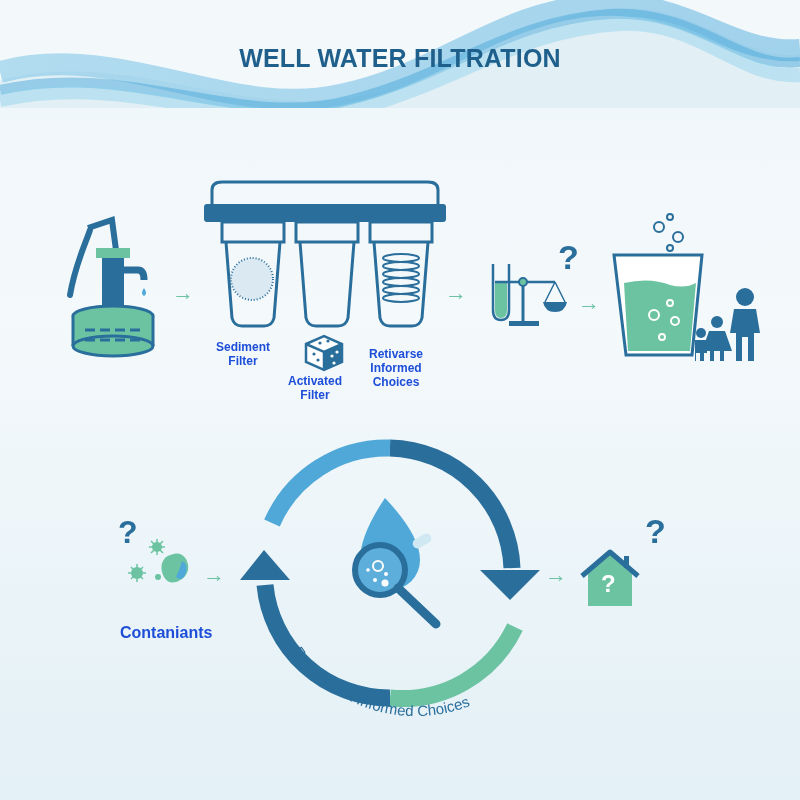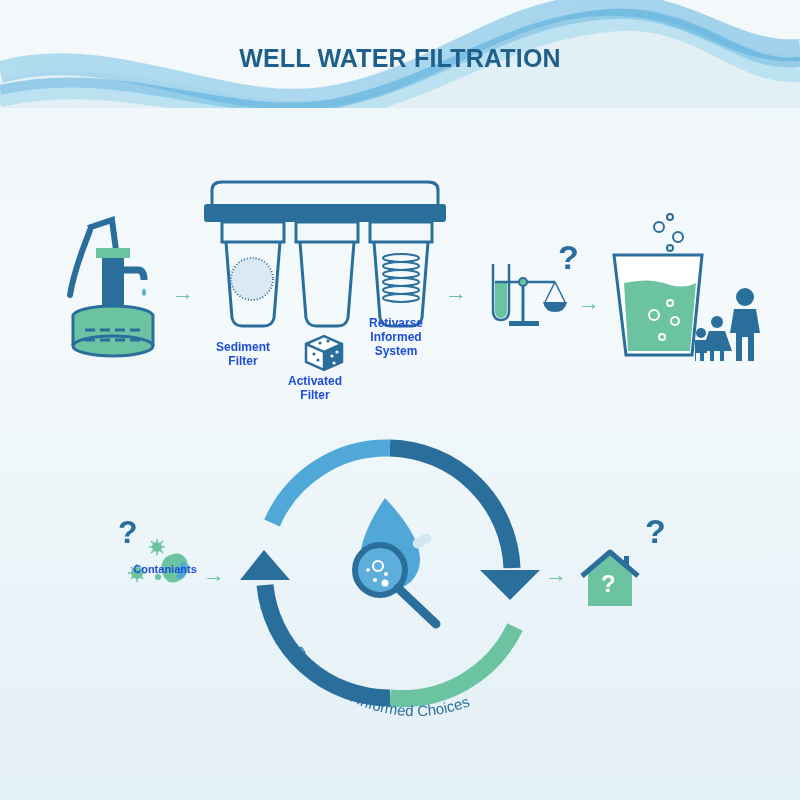--- a/index.html
+++ b/index.html
@@ -89,24 +89,24 @@
   <g fill="#fff">
       <circle cx="30" cy="24" r="1.6"></circle>
       <circle cx="35" cy="20" r="1.6"></circle>
       <circle cx="32" cy="31" r="1.6"></circle>
     </g>
 </svg>
 <div class="abs lbl" style="left:280px;top:374px;width:70px">
   <div>Activated</div>
   <div>Filter</div>
 </div>
-<div class="abs lbl" style="left:360px;top:316px;width:72px">
+<div class="abs lbl" style="left:360px;top:347px;width:72px">
   <div>Retivarse</div>
   <div>Informed</div>
-  <div>System</div>
+  <div>Choices</div>
 </div>
 
 <svg class="abs" style="left:485px;top:258px" width="85" height="72">
   <path d="M8,6 V52 Q8,62 16,62 Q24,62 24,52 V6" stroke="#2a6e9c" stroke-width="2.5" fill="none"></path>
   <path d="M10,24 H22 V52 Q22,60 16,60 Q10,60 10,52Z" fill="#6cc3a2"></path>
   <line x1="10" y1="24" x2="70" y2="24" stroke="#2a6e9c" stroke-width="2.5"></line>
   <circle cx="38" cy="24" r="4" fill="#6cc3a2" stroke="#2a6e9c" stroke-width="2"></circle>
   <line x1="38" y1="28" x2="38" y2="64" stroke="#2a6e9c" stroke-width="3"></line>
   <rect x="24" y="63" width="30" height="5" fill="#2a6e9c"></rect>
   <path d="M70,24 L60,44 M70,24 L80,44" stroke="#2a6e9c" stroke-width="1.5"></path>
@@ -144,21 +144,21 @@
   <circle cx="33" cy="12" r="5" fill="#6cc3a2"></circle>
   <circle cx="13" cy="38" r="6" fill="#6cc3a2"></circle>
   <g stroke="#6cc3a2" stroke-width="1.5">
       <path d="M33,4 V20 M25,12 H41 M27,6 L39,18 M39,6 L27,18"></path>
       <path d="M13,29 V47 M4,38 H22 M7,32 L19,44 M19,32 L7,44"></path>
     </g>
   <circle cx="34" cy="42" r="3" fill="#6cc3a2"></circle>
   <path d="M42,22 Q56,14 62,24 Q68,36 58,44 Q46,52 40,42 Q34,30 42,22Z" fill="#6cc3a2"></path>
   <path d="M58,26 Q66,30 60,42 Q56,46 52,42 Q56,34 58,26Z" fill="#4fa8d8"></path>
 </svg>
-<div class="abs lbl" style="left:120px;top:562px;width:90px;font-size:11px">Contaniants</div>
+<div class="abs lbl" style="left:120px;top:626px;width:90px;font-size:16px">Contaniants</div>
 <div class="abs" style="left:203px;top:562px;color:#6cc3a2;font-size:22px">→</div>
 
 <svg class="abs" style="left:240px;top:420px" width="320" height="340">
   <defs>
     <path id="textarc" d="M40,210 A150,150 0 0 0 300,230"></path>
   </defs>
   <path d="M32,103 A125,125 0 0 1 150,28" stroke="#4fa8d8" stroke-width="17" fill="none"></path>
   <path d="M150,28 A125,125 0 0 1 272,148" stroke="#2a6e9c" stroke-width="17" fill="none"></path>
   <path d="M240,150 L300,150 L270,180Z" fill="#2a6e9c"></path>
   <path d="M275,207 A125,125 0 0 1 150,278" stroke="#6cc3a2" stroke-width="17" fill="none"></path>

